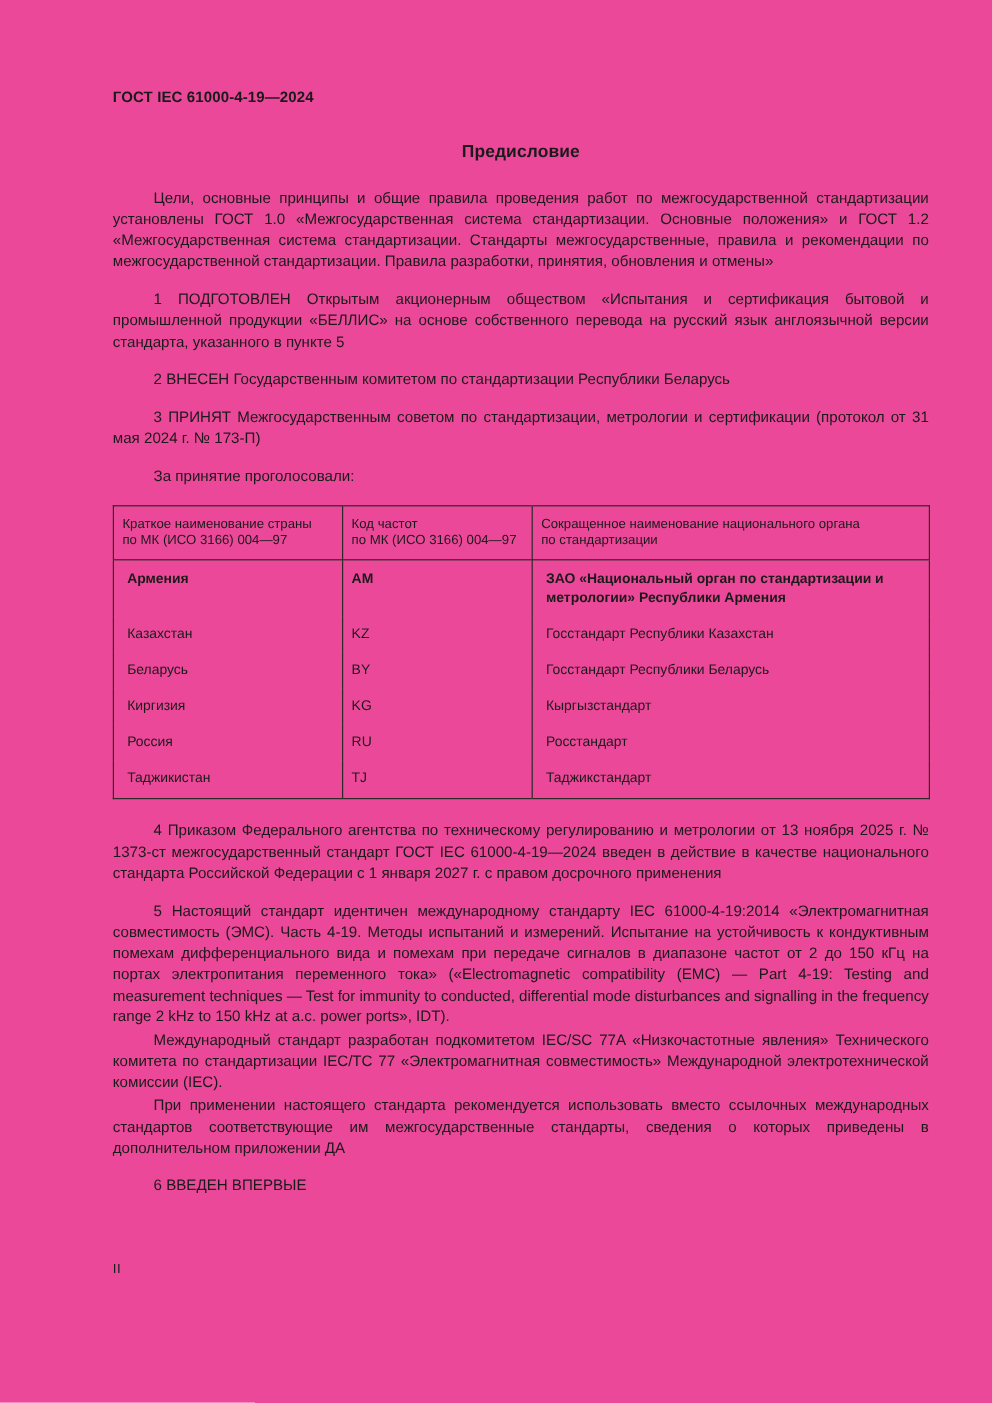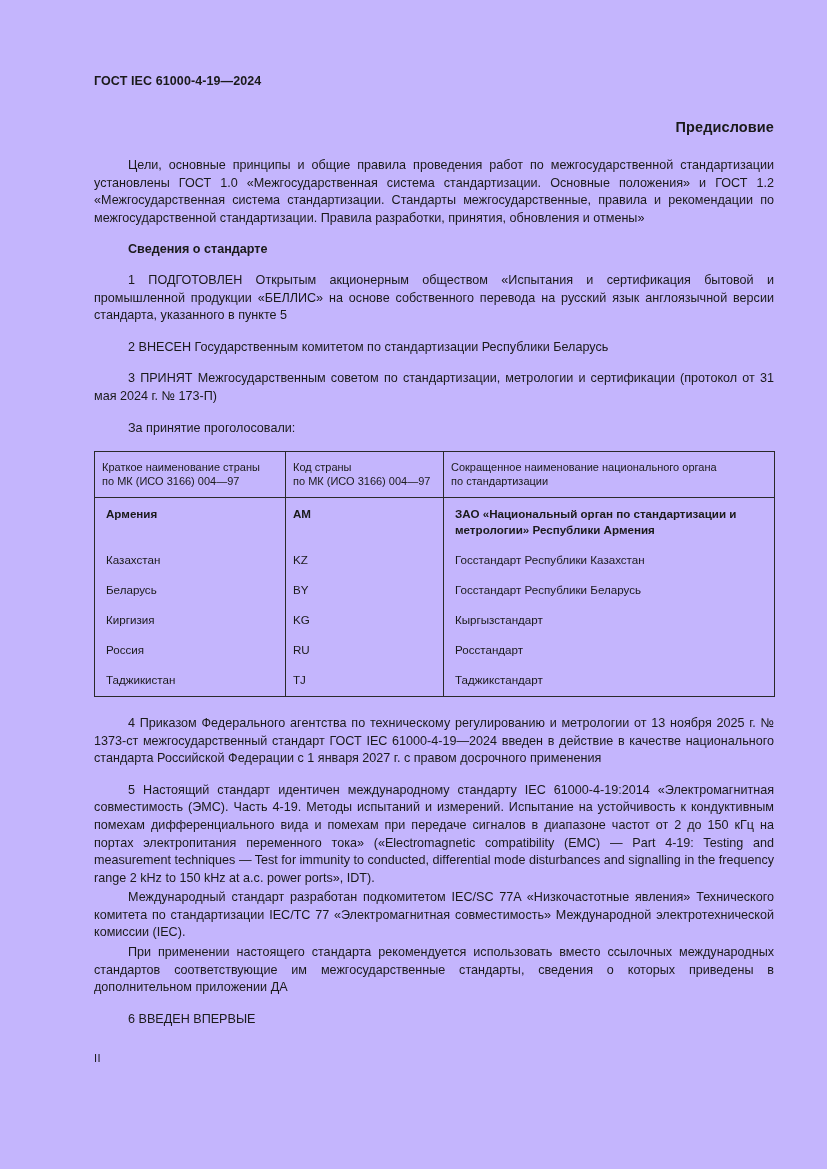--- a/index.html
+++ b/index.html
@@ -10,21 +10,21 @@
   }
   body {
     font-family: "Liberation Sans", sans-serif;
     color: #1a1a1a;
   }
   .page {
     position: relative;
     width: 827px;
     height: 1169px;
     margin: 0 auto;
-    background: #c4b5fd;
+    background: #ec4899;
     overflow: hidden;
     box-sizing: border-box;
   }
   .content {
     position: absolute;
     left: 94px;
     top: 74px;
     width: 680px;
   }
 
@@ -32,21 +32,21 @@
   .doc-header {
     font-size: 12.5px;
     font-weight: bold;
     letter-spacing: 0.1px;
     line-height: 1.2;
     margin: 0 0 30px 0;
   }
 
   
   .section-title {
-    text-align: right;
+    text-align: center;
     font-size: 14.5px;
     font-weight: bold;
     margin: 0 0 22px 0;
     letter-spacing: 0.1px;
   }
 
   
   p.para {
     font-size: 12.6px;
     line-height: 17.6px;
@@ -135,21 +135,20 @@
 <div class="page">
 
   <div class="content">
 
     <div class="doc-header">ГОСТ IEC 61000-4-19—2024</div>
 
     <h1 class="section-title">Предисловие</h1>
 
     <p class="para indent">Цели, основные принципы и общие правила проведения работ по межгосударственной стандартизации установлены ГОСТ 1.0 «Межгосударственная система стандартизации. Основные положения» и ГОСТ 1.2 «Межгосударственная система стандартизации. Стандарты межгосударственные, правила и рекомендации по межгосударственной стандартизации. Правила разработки, принятия, обновления и отмены»</p>
 
-    <div class="subhead">Сведения о стандарте</div>
 
     <p class="para indent">1  ПОДГОТОВЛЕН Открытым акционерным обществом «Испытания и сертификация бытовой и промышленной продукции «БЕЛЛИС» на основе собственного перевода на русский язык англоязычной версии стандарта, указанного в пункте 5</p>
 
     <p class="para indent">2  ВНЕСЕН Государственным комитетом по стандартизации Республики Беларусь</p>
 
     <p class="para indent">3  ПРИНЯТ Межгосударственным советом по стандартизации, метрологии и сертификации (протокол от 31 мая 2024 г. № 173-П)</p>
 
     <p class="para indent tight">За принятие проголосовали:</p>
 
     <div class="vote-table-wrap">
@@ -159,21 +158,21 @@
             <col class="c2">
             <col class="c3">
         </colgroup>
         <thead>
           <tr>
             <th>
               <span>Краткое наименование страны</span><br>
               <span>по МК (ИСО 3166) 004—97</span>
             </th>
             <th>
-              <span>Код страны</span><br>
+              <span>Код частот</span><br>
               <span>по МК (ИСО 3166) 004—97</span>
             </th>
             <th>
               <span>Сокращенное наименование национального органа</span><br>
               <span>по стандартизации</span>
             </th>
           </tr>
         </thead>
         <tbody>
           <tr>

